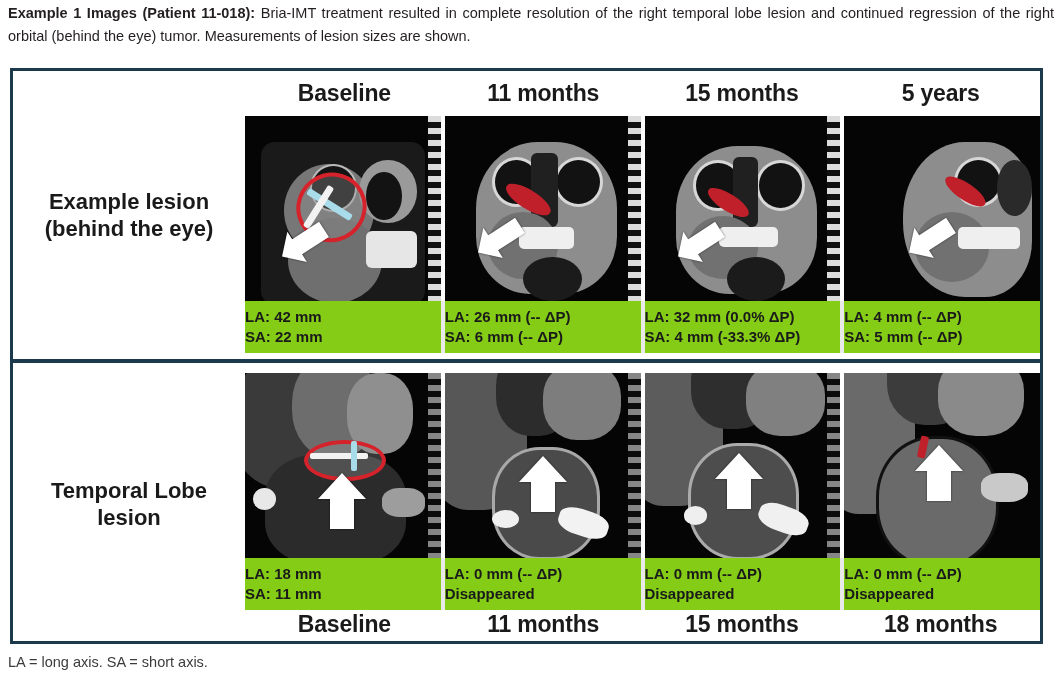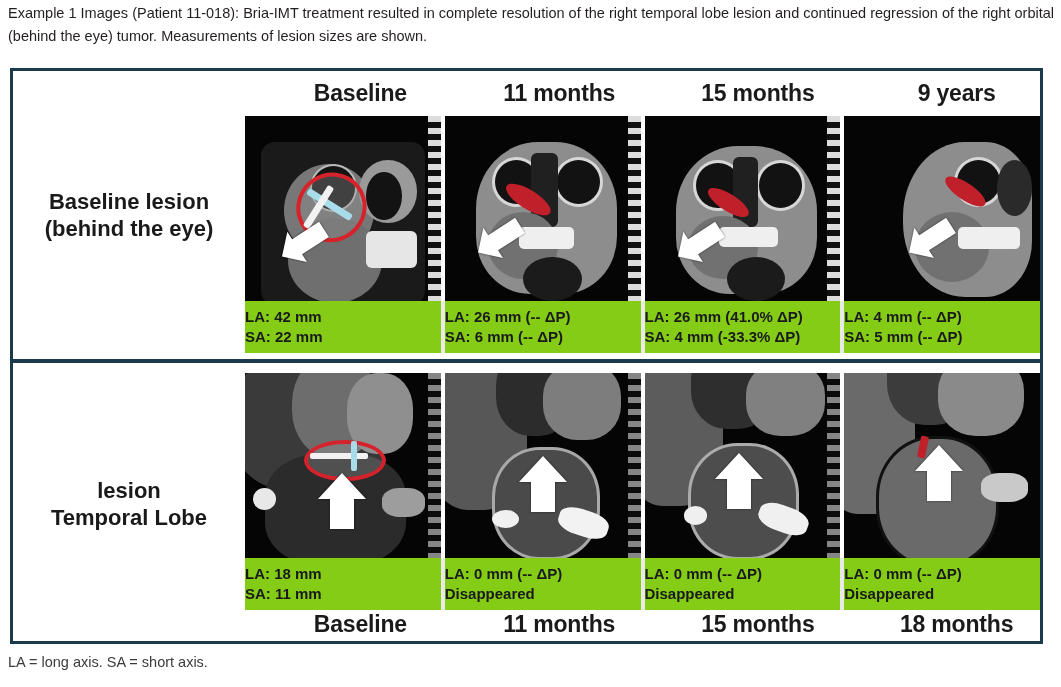--- a/index.html
+++ b/index.html
@@ -20,21 +20,21 @@
   #caption {
     position: absolute;
     left: 8px;
     top: 2px;
     width: 1046px;
     font-size: 14.5px;
     line-height: 23px;
     text-align: justify;
     color: #231f20;
   }
-  #caption .lead { font-weight: normal; }
+  #caption .lead { font-weight: bold; }
 
   
   #figure-frame {
     position: absolute;
     left: 10px;
     top: 68px;
     width: 1033px;
     height: 576px;
     border: 3px solid #1b3a4b;
     box-sizing: border-box;
@@ -73,21 +73,21 @@
   .col-area {
     position: absolute;
     left: 232px;
     top: 0;
     right: 0;
     height: 100%;
   }
   .col-head-strip,
   .col-foot-strip {
     position: absolute;
-    left: 16px;
+    left: 0;
     width: 100%;
     height: 40px;
     display: flex;
   }
   #row-orbital  .col-head-strip { top: 2px; }
   #row-temporal .col-foot-strip { bottom: 0px; }
 
   .col-head-cell {
     flex: 1 1 0;
     display: flex;
@@ -209,32 +209,32 @@
 <div id="caption">
   <span class="lead">Example 1 Images (Patient 11-018):</span><span> Bria-IMT treatment resulted in complete resolution of the right temporal lobe lesion and continued regression of the right orbital (behind the eye) tumor.  Measurements of lesion sizes are shown.</span>
 </div>
 
 <div id="figure-frame">
 
   <div class="panel-row" id="row-orbital">
 
     <div class="row-label">
       <div>
-        <div>Baseline lesion</div>
+        <div>Example lesion</div>
         <div>(behind the eye)</div>
       </div>
     </div>
 
     <div class="col-area">
 
       <div class="col-head-strip">
         <div class="col-head-cell">Baseline</div>
         <div class="col-head-cell">11 months</div>
         <div class="col-head-cell">15 months</div>
-        <div class="col-head-cell">9 years</div>
+        <div class="col-head-cell">5 years</div>
       </div>
 
       <div class="img-strip">
 
         <div class="scan-cell">
           <div class="mri">
             <div class="head-blob" style="left:8%;top:14%;width:84%;height:88%;background:#1a1a1a;border-radius:14px;"></div>
             <div class="head-blob" style="left:20%;top:26%;width:46%;height:50%;background:#777;"></div>
             <div class="head-blob" style="left:33%;top:26%;width:22%;height:24%;background:#141414;border:2px solid #b9b9b9;"></div>
             <div class="head-blob" style="left:58%;top:24%;width:30%;height:34%;background:#9a9a9a;"></div>
@@ -311,37 +311,37 @@
       <div class="meas-strip">
         <div class="meas-cell">
           <span>LA: 42 mm</span>
           <span>SA: 22 mm</span>
         </div>
         <div class="meas-cell">
           <span>LA: 26 mm (-- ΔP)</span>
           <span>SA: 6 mm (-- ΔP)</span>
         </div>
         <div class="meas-cell">
-          <span>LA: 26 mm (41.0% ΔP)</span>
+          <span>LA: 32 mm (0.0% ΔP)</span>
           <span>SA: 4 mm (-33.3% ΔP)</span>
         </div>
         <div class="meas-cell">
           <span>LA: 4 mm (-- ΔP)</span>
           <span>SA: 5 mm (-- ΔP)</span>
         </div>
       </div>
     </div>
   </div>
 
   <div class="panel-row" id="row-temporal">
 
     <div class="row-label">
       <div>
+        <div>Temporal Lobe</div>
         <div>lesion</div>
-        <div>Temporal Lobe</div>
       </div>
     </div>
 
     <div class="col-area">
 
       <div class="img-strip">
 
         <div class="scan-cell">
           <div class="mri">
             <div class="head-blob" style="left:-6%;top:-8%;width:60%;height:70%;background:#3a3a3a;border-radius:40%;"></div>

